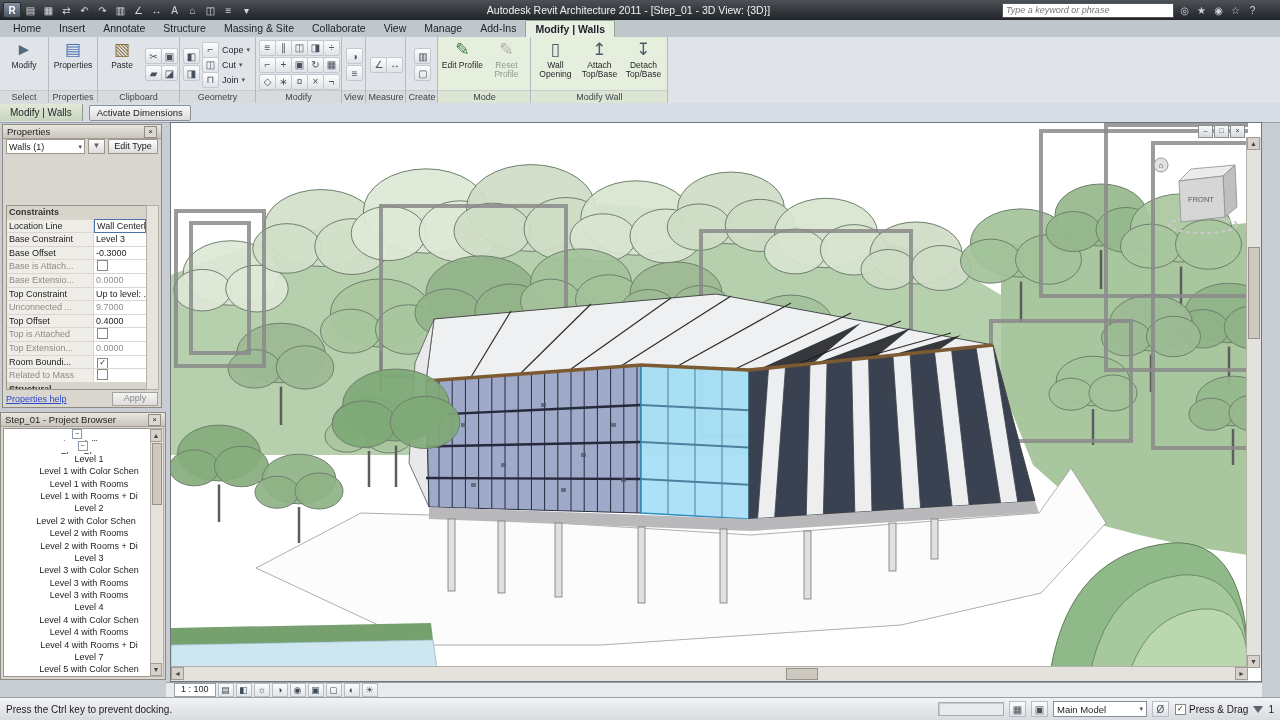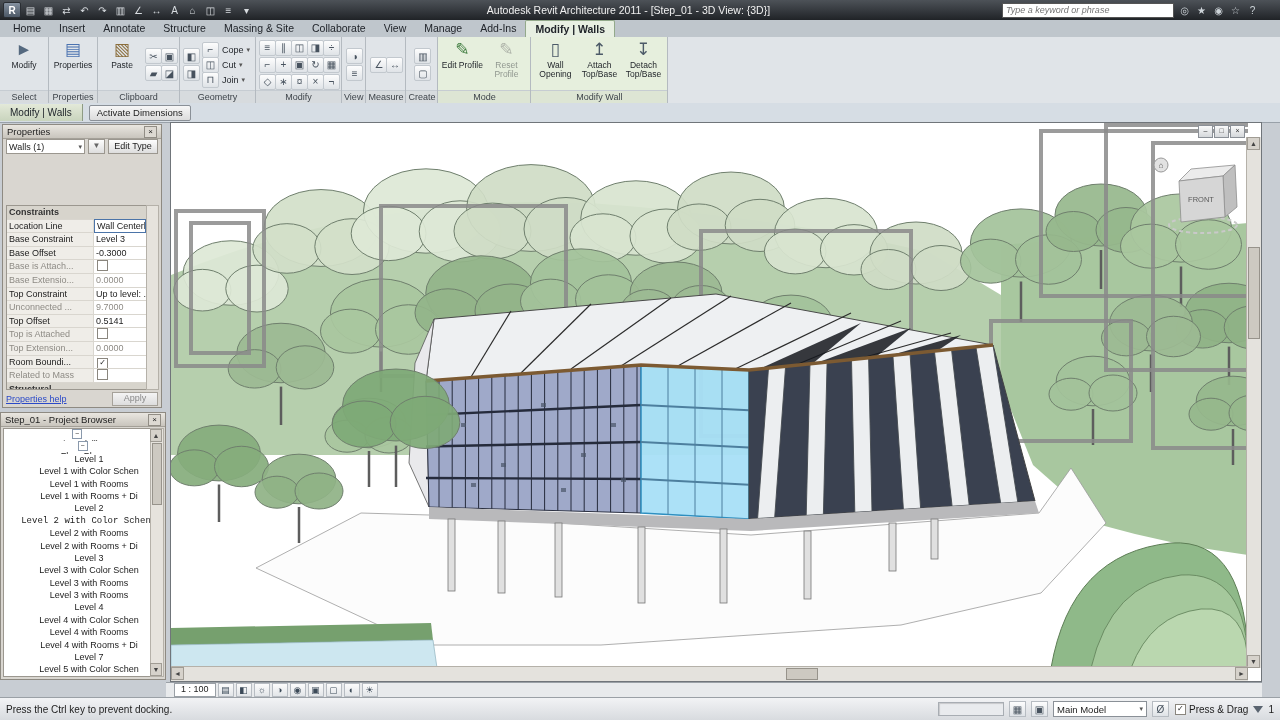--- a/index.html
+++ b/index.html
@@ -588,21 +588,21 @@
           <div class="prow">
             <div class="plabel">Top Constraint</div>
             <div class="pvalue">Up to level: ...</div>
           </div>
           <div class="prow grayed">
             <div class="plabel">Unconnected ...</div>
             <div class="pvalue">9.7000</div>
           </div>
           <div class="prow">
             <div class="plabel">Top Offset</div>
-            <div class="pvalue">0.5141</div>
+            <div class="pvalue">0.4000</div>
           </div>
           <div class="prow grayed">
             <div class="plabel">Top is Attached</div>
             <div class="pvalue"><span class="cb"></span></div>
           </div>
           <div class="prow grayed">
             <div class="plabel">Top Extension...</div>
             <div class="pvalue">0.0000</div>
           </div>
           <div class="prow">
@@ -644,21 +644,21 @@
           </div>
           <div class="tnode" style="padding-left: 24px;">
             <span>Level 1 with Rooms</span>
           </div>
           <div class="tnode" style="padding-left: 24px;">
             <span>Level 1 with Rooms + Di</span>
           </div>
           <div class="tnode" style="padding-left: 24px;">
             <span>Level 2</span>
           </div>
-          <div class="tnode" style="padding-left: 18px; font-family: Liberation Mono, monospace;">
+          <div class="tnode" style="padding-left: 18px;">
             <span>Level 2 with Color Schen</span>
           </div>
           <div class="tnode" style="padding-left: 24px;">
             <span>Level 2 with Rooms</span>
           </div>
           <div class="tnode" style="padding-left: 24px;">
             <span>Level 2 with Rooms + Di</span>
           </div>
           <div class="tnode" style="padding-left: 24px;">
             <span>Level 3</span>

